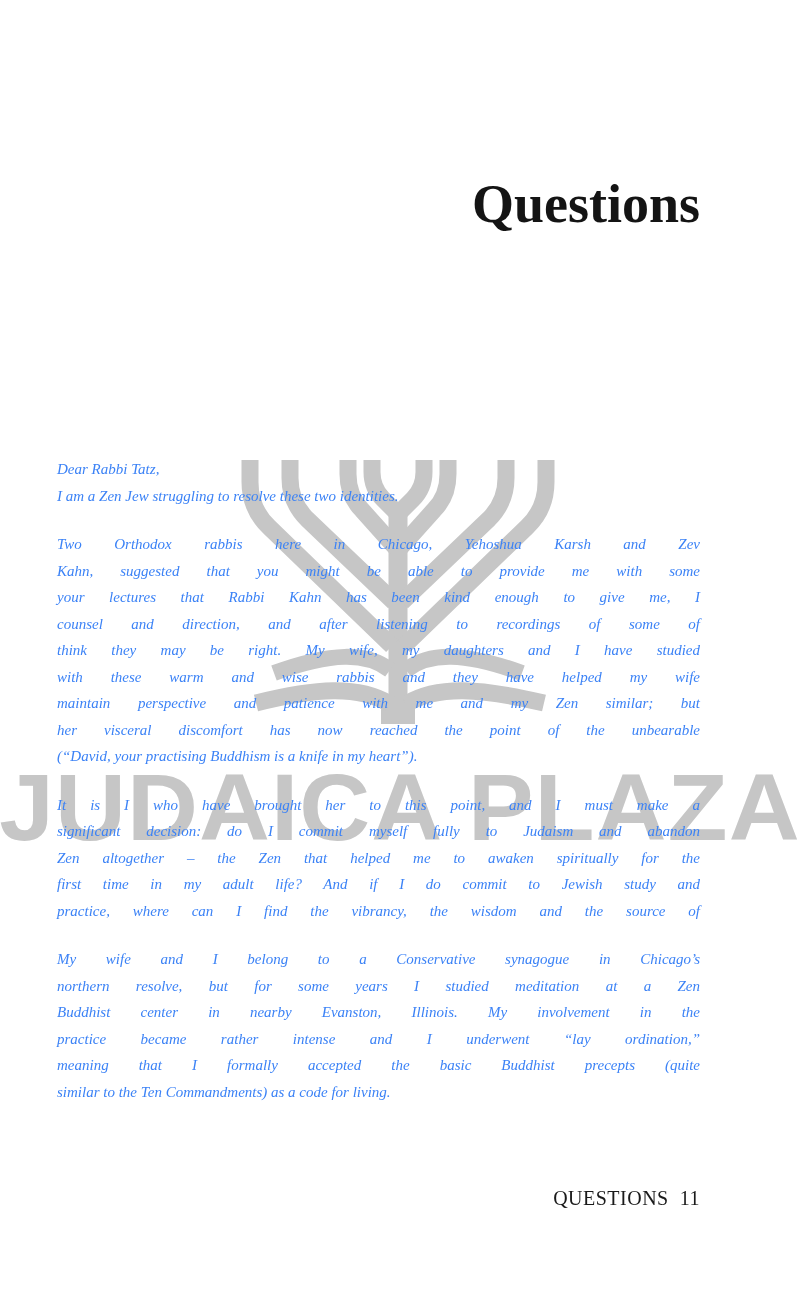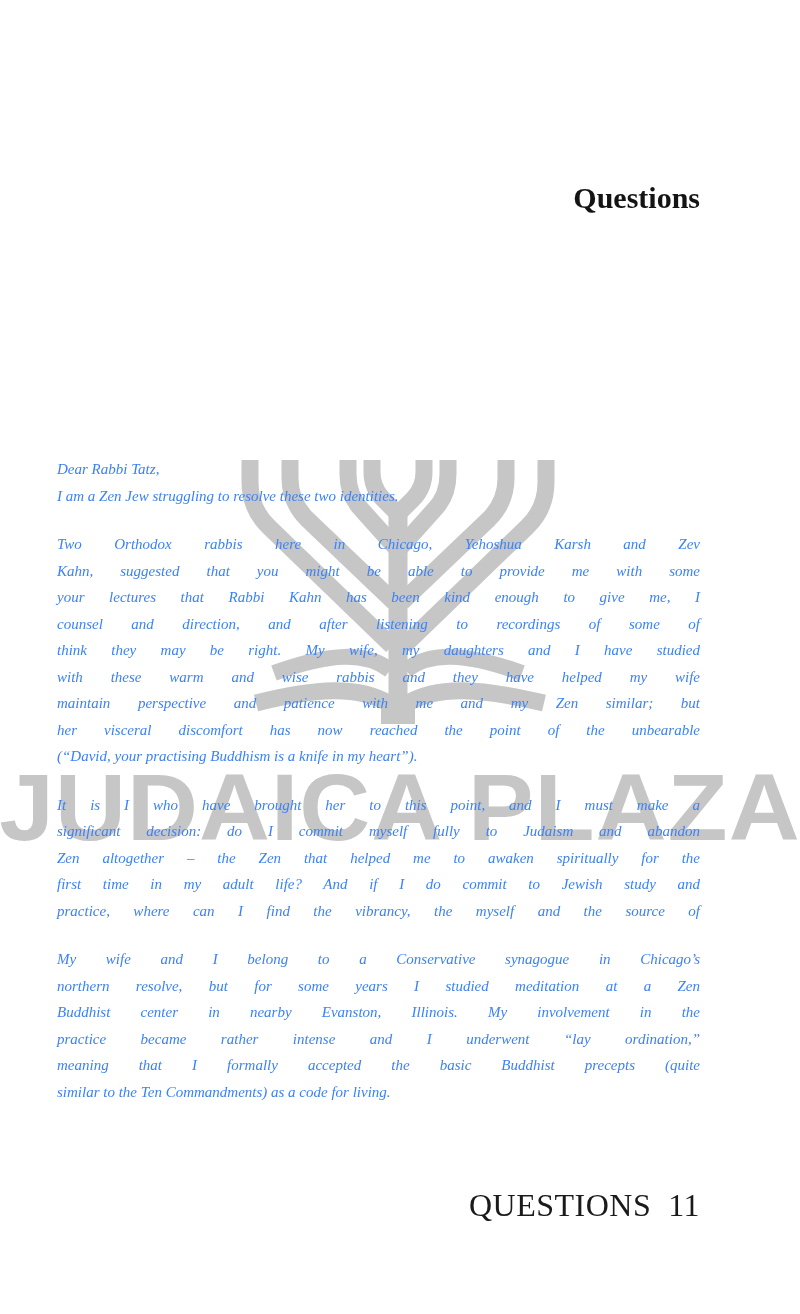--- a/index.html
+++ b/index.html
@@ -5,31 +5,31 @@
   html,body{margin:0;padding:0;background:#e8e8e8;}
   .page{position:relative;width:800px;height:1314px;background:#ffffff;overflow:hidden;
         font-family:"Liberation Serif", serif;}
   
   .wm-logo{position:absolute;left:240px;top:452px;z-index:0;}
   .wm-text{position:absolute;left:0;top:761px;width:800px;z-index:0;text-align:center;
            font-family:"Liberation Sans", sans-serif;font-weight:bold;
            font-size:94px;line-height:94px;letter-spacing:1px;color:#c6c6c6;
            transform:scaleX(1.045);transform-origin:50% 50%;white-space:nowrap;}
   
-  .chapter-title{position:absolute;left:57px;top:183px;width:643px;z-index:1;
-                 text-align:right;font-weight:bold;font-size:30px;line-height:1;
+  .chapter-title{position:absolute;left:57px;top:177px;width:643px;z-index:1;
+                 text-align:right;font-weight:bold;font-size:54px;line-height:1;
                  color:#141414;}
   .letter{position:absolute;left:57px;top:456px;width:643px;z-index:1;
           font-style:italic;font-size:15px;line-height:26.5px;color:#3b82f6;}
   .letter p{margin:0 0 22px 0;padding:0;}
   .letter p:last-child{margin-bottom:0;}
   .jl{text-align:justify;text-align-last:justify;}
   .ll{text-align:left;}
   .running-footer{position:absolute;left:57px;top:1186px;width:643px;z-index:1;
-                  text-align:right;font-size:32px;line-height:1.2;letter-spacing:.5px;
+                  text-align:right;font-size:20px;line-height:1.2;letter-spacing:.5px;
                   color:#1a1a1a;white-space:pre;}
 </style>
 </head>
 <body>
 
 <div class="page">
 
   <div class="wm-logo">
     <svg width="320" height="290" viewBox="0 0 320 290" fill="none" stroke="#c6c6c6" stroke-width="17" stroke-linecap="butt" stroke-linejoin="round">
 
@@ -74,21 +74,21 @@
       <span class="jl" style="display:block">with these warm and wise rabbis and they have helped my wife</span>
       <span class="jl" style="display:block">maintain perspective and patience with me and my Zen similar; but</span>
       <span class="jl" style="display:block">her visceral discomfort has now reached the point of the unbearable</span>
       <span class="ll" style="display:block">(“David, your practising Buddhism is a knife in my heart”).</span>
     </p>
     <p>
       <span class="jl" style="display:block">It is I who have brought her to this point, and I must make a</span>
       <span class="jl" style="display:block">significant decision: do I commit myself fully to Judaism and abandon</span>
       <span class="jl" style="display:block">Zen altogether – the Zen that helped me to awaken spiritually for the</span>
       <span class="jl" style="display:block">first time in my adult life? And if I do commit to Jewish study and</span>
-      <span class="jl" style="display:block">practice, where can I find the vibrancy, the myself and the source of</span>
+      <span class="jl" style="display:block">practice, where can I find the vibrancy, the wisdom and the source of</span>
     </p>
     <p>
       <span class="jl" style="display:block">My wife and I belong to a Conservative synagogue in Chicago’s</span>
       <span class="jl" style="display:block">northern resolve, but for some years I studied meditation at a Zen</span>
       <span class="jl" style="display:block">Buddhist center in nearby Evanston, Illinois. My involvement in the</span>
       <span class="jl" style="display:block">practice became rather intense and I underwent “lay ordination,”</span>
       <span class="jl" style="display:block">meaning that I formally accepted the basic Buddhist precepts (quite</span>
       <span class="ll" style="display:block">similar to the Ten Commandments) as a code for living.</span>
     </p>
   </div>

